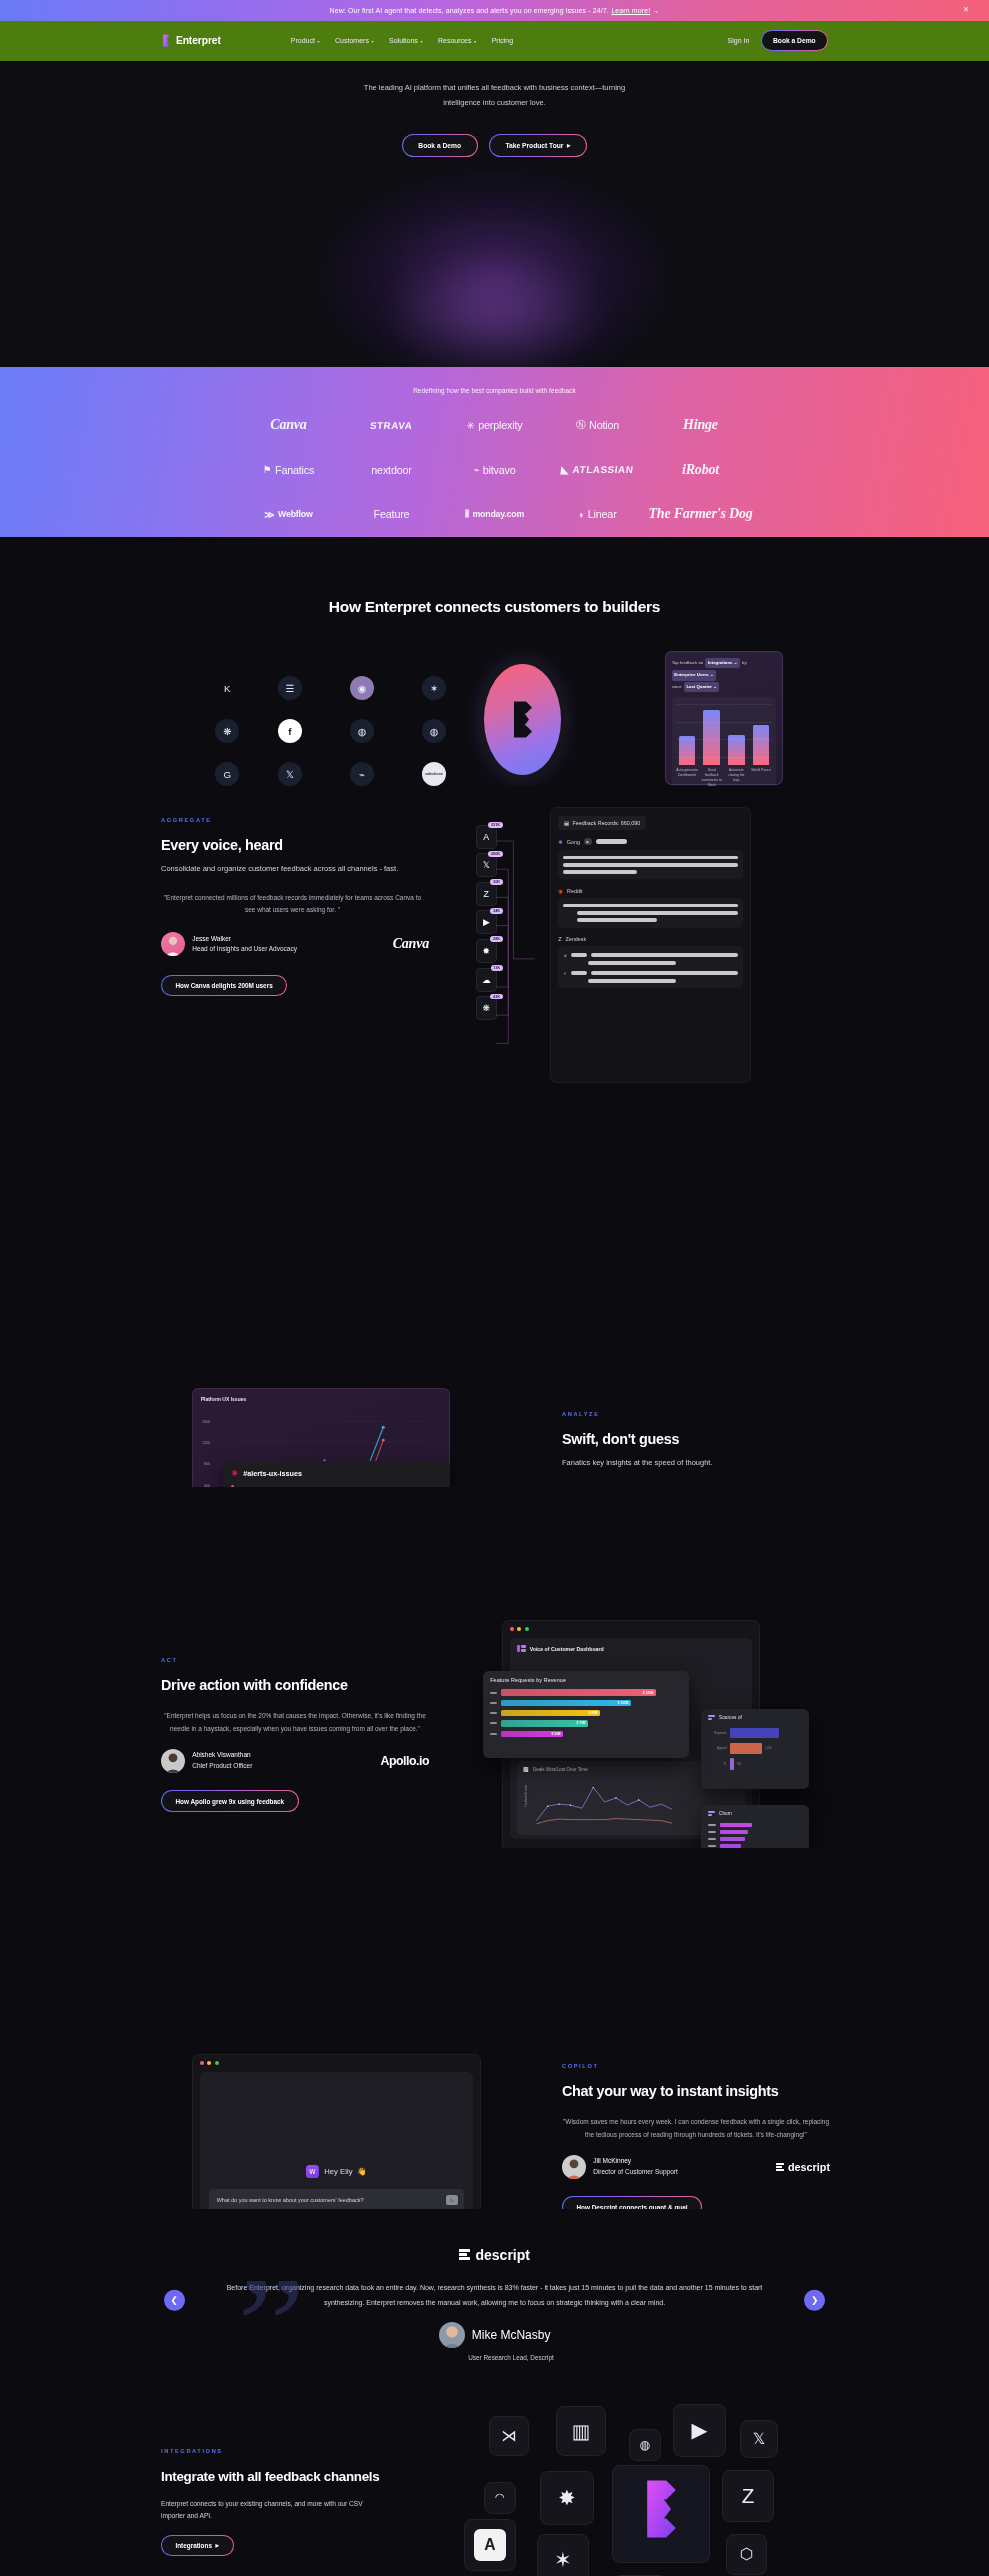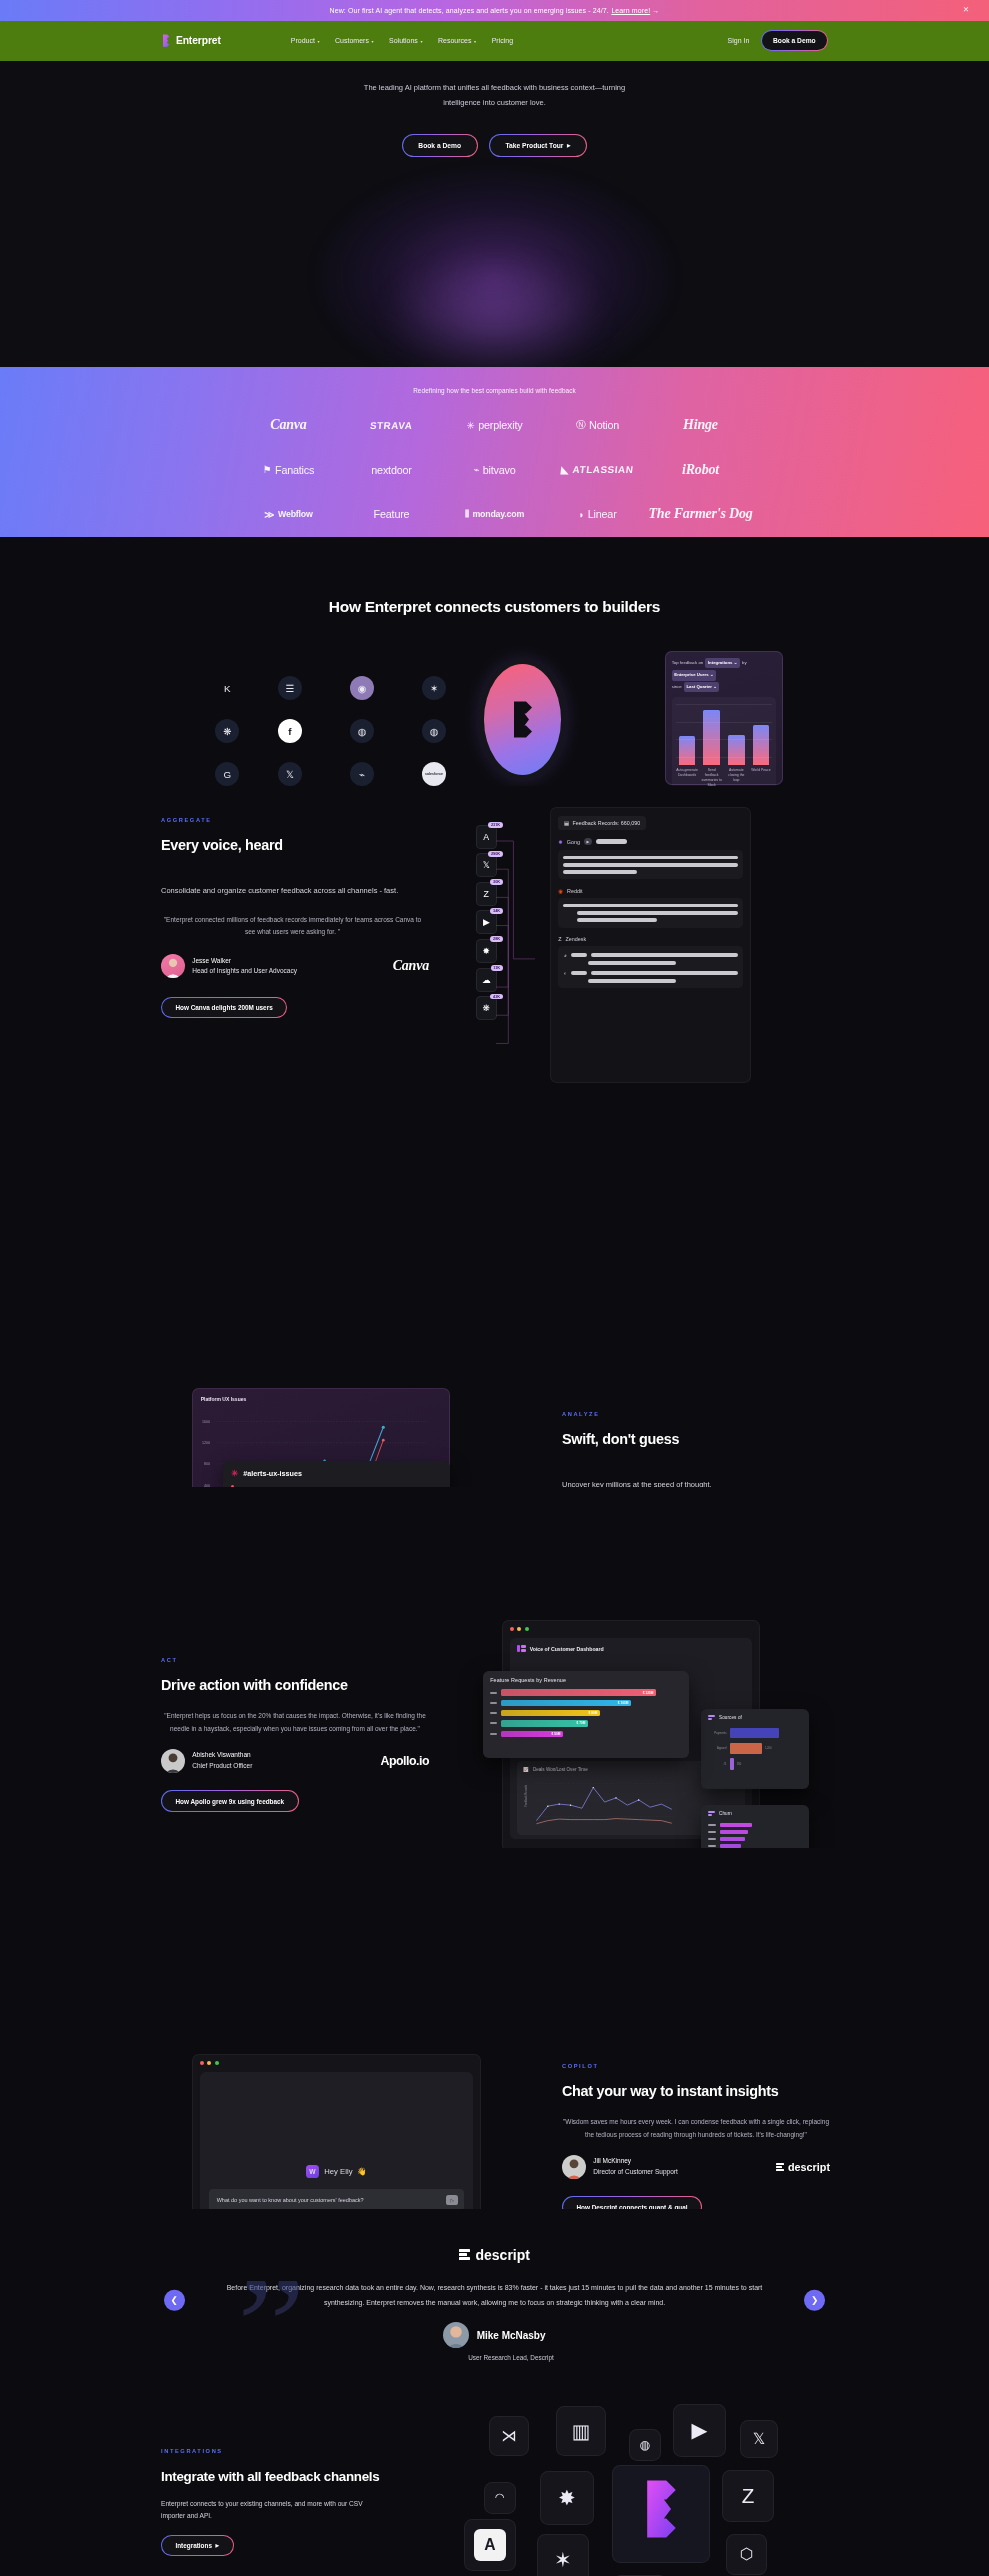--- a/index.html
+++ b/index.html
@@ -140,21 +140,21 @@
   .dbars { display:flex; align-items:flex-end; justify-content:space-around; height:63px; gap:3.1px; }
   .dbar { width:16.5px; border-radius:1.5px 1.5px 0 0; background:linear-gradient(180deg,#7b87f6,#fb6a7e); }
   .dlabels { display:flex; justify-content:space-around; gap:3.1px; margin-top:3.1px; }
   .dlabel { width:23px; font-size:3.4px; color:#bdb3cc; text-align:center; line-height:1.45; }
   .dgrid { position:absolute; left:4.6px; right:4.6px; height:0.5px; background:rgba(255,255,255,.07); }
 
   
   .feature { position:relative; background:#0c0c10; }
   .eyebrow { font-size:5.7px; font-weight:700; letter-spacing:1.6px; color:#5d6ef2; }
   .fh { font-size:14.4px; font-weight:800; letter-spacing:-0.3px; margin-top:14px; }
-  .fsub { font-size:7.5px; line-height:1.95; color:#d5d1dd; margin-top:31px; }
+  .fsub { font-size:7.5px; line-height:1.95; color:#d5d1dd; margin-top:9px; }
   .quote { font-size:6.5px; line-height:1.95; color:#b7b2c4; text-align:center; margin-top:15.5px; }
   .person { display:flex; align-items:center; gap:7.2px; margin-top:13.4px; }
   .avatar { width:24px; height:24px; border-radius:50%; flex:none; overflow:hidden; position:relative; }
   .pname { font-size:6.5px; line-height:1.6; color:#fff; }
   .prole { font-size:6.5px; line-height:1.6; color:#e3e0ea; }
   .brandlogo { font-size:11.3px; font-weight:700; color:#fff; margin-left:auto; white-space:nowrap; }
   .fbtn { margin-top:17.5px; }
   .fbtn .btn-grad { padding:6.2px 13.4px; font-size:6.4px; }
   .src-rail { position:absolute; display:flex; flex-direction:column; gap:4.6px; }
   .src-tile {
@@ -624,21 +624,21 @@
             <span>Feedback Records: 23,786</span>
           </div>
           <div class="alert-body">Fans are experiencing significant issues with ticketing platform during high-demand events, such as the Taylor Swift concert pre-sale. These challenges include endless virtual queues, website crashes, and transaction failures, despite fans being prepared with fast internet and one-click payment methods.</div>
         </div>
       </div>
     </div>
 
     <div style="position:absolute;left:562px;top:295px;width:268px">
       <div class="eyebrow">ANALYZE</div>
       <div class="fh">Swift, don't guess</div>
-      <div class="fsub">Uncover key millions at the speed of thought.</div>
+      <div class="fsub">Fanatics key insights at the speed of thought.</div>
       <div class="quote" style="width:268px">"Enterpret helps us have a holistic view. We can actually understand: "What are the broader sentiments? What are our users saying?"</div>
       <div class="person">
         <span class="avatar" style="background:#a8a8a4">
           <svg width="24" height="24" viewBox="0 0 46 46">
               <circle cx="23" cy="18" r="9" fill="#2d2d33"></circle>
               <path d="M10 46 q13 -13 26 0z" fill="#23232a"></path>
             </svg>
         </span>
         <span>
           <span class="pname" style="display:block">Emma Auscher</span>
@@ -913,21 +913,21 @@
     </div>
     <div class="testi-text">Before Enterpret, organizing research data took an entire day. Now, research synthesis is 83% faster - it takes just 15 minutes to pull the data and another 15 minutes to start synthesizing. Enterpret removes the manual work, allowing me to focus on strategic thinking with a clear mind.</div>
     <div class="testi-person">
       <div style="display:flex;align-items:center;gap:7.2px">
         <span class="avatar" style="width:26px;height:26px;background:#8c9aa8">
           <svg width="26" height="26" viewBox="0 0 50 50">
               <circle cx="25" cy="19" r="11" fill="#e3b79c"></circle>
               <path d="M8 50 q17 -15 34 0z" fill="#6d7f92"></path>
             </svg>
         </span>
-        <span style="font-size:10px;font-weight:700">Mike McNasby</span>
+        <span style="font-size:12px;font-weight:400">Mike McNasby</span>
       </div>
       <div style="font-size:6.4px;color:#cbc7d4;margin-top:6.2px;margin-left:33px;align-self:center">User Research Lead, Descript</div>
     </div>
   </div>
 
   <div class="integ" style="height:216px">
     <div style="position:absolute;left:161px;top:57px;width:227px">
       <div class="eyebrow">INTEGRATIONS</div>
       <div class="fh" style="font-size:13.4px;line-height:1.35">Integrate with all feedback channels</div>
       <div class="fsub" style="font-size:6.6px;line-height:1.8;margin-top:11.3px">Enterpret connects to your existing channels, and more with our CSV importer and API.</div>

